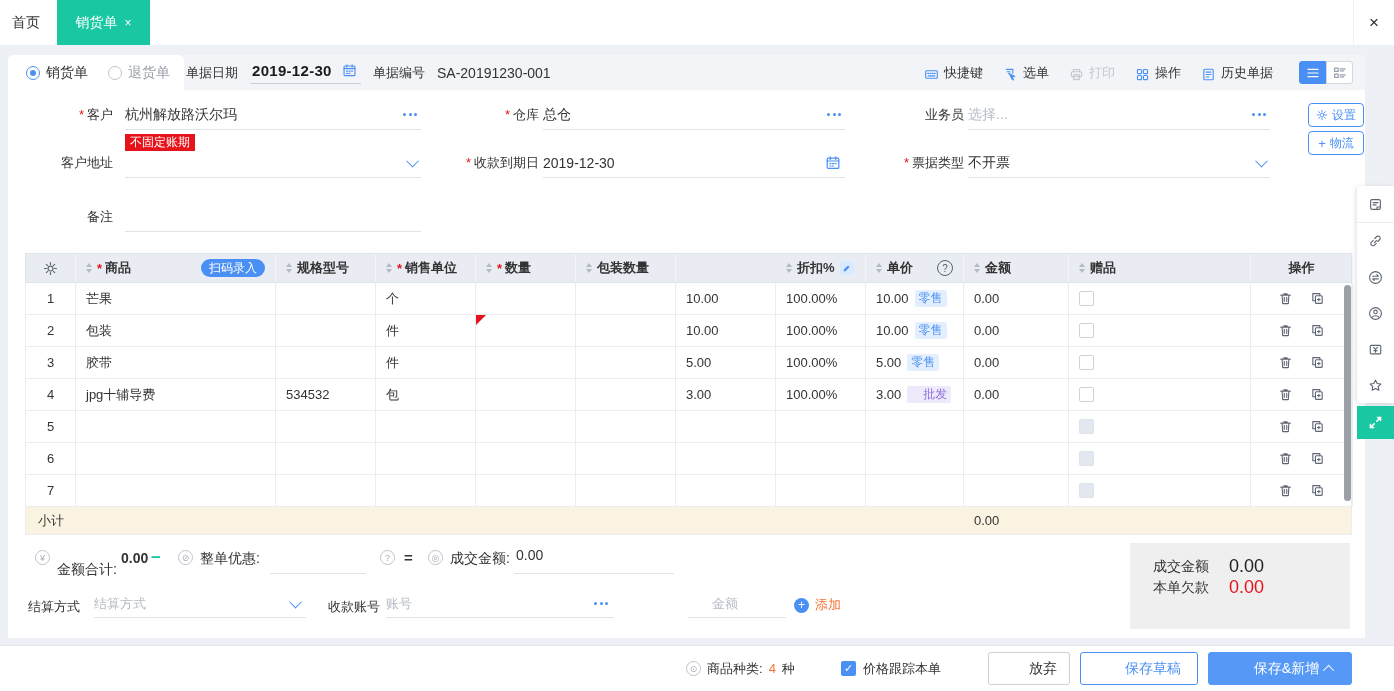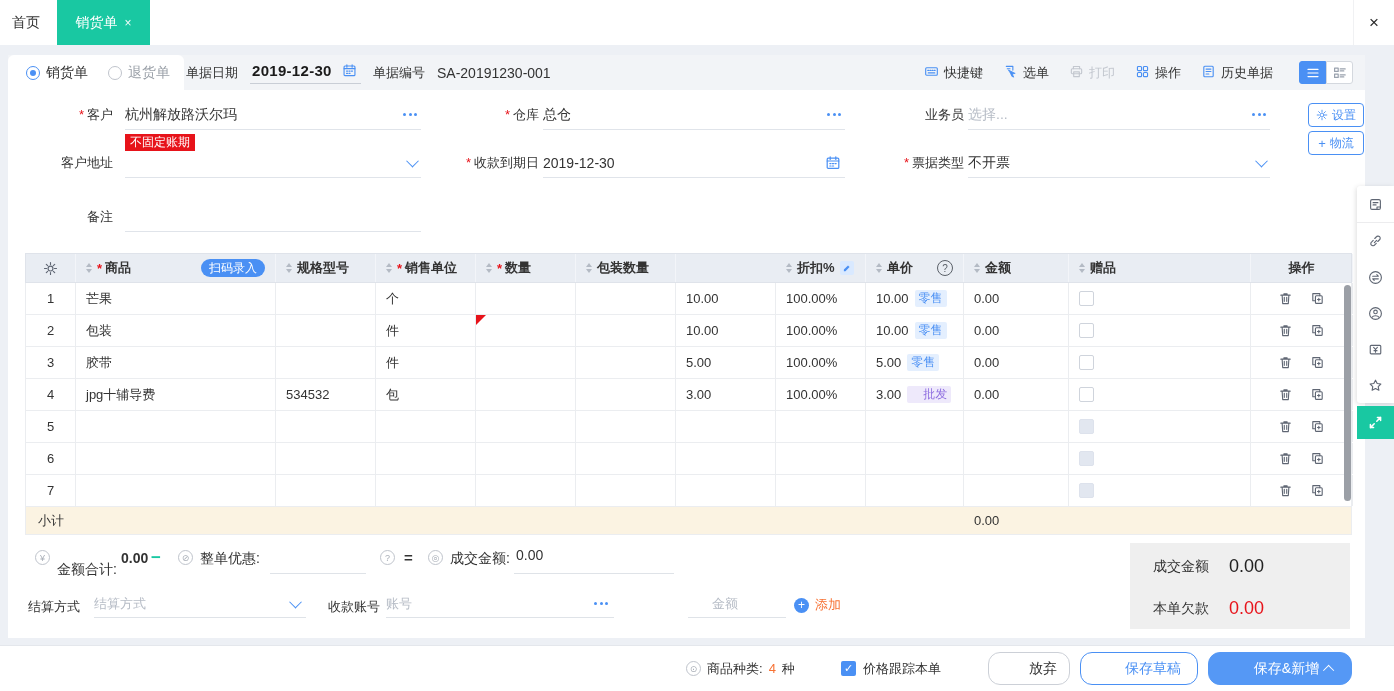--- a/index.html
+++ b/index.html
@@ -23,21 +23,21 @@
   .radio.sel{color:#333;}
   .radio.sel .dot{border-color:#4a90f4;}
   .radio.sel .dot::after{content:"";position:absolute;left:3px;top:3px;width:6px;height:6px;border-radius:50%;background:#4a90f4;}
   .radio.unsel{color:#9aa0a8;}
   .f-date{position:absolute;left:178px;top:0;height:35px;display:flex;align-items:center;font-size:13px;color:#333;}
   .f-date .uwrap{display:flex;align-items:center;gap:10px;margin-left:12px;border-bottom:1px solid #c9ced6;padding:0 4px 4px 2px;}
   .f-date .val{font-size:15px;font-weight:bold;color:#1a1a1a;letter-spacing:.3px;}
   .f-num{position:absolute;left:365px;top:0;height:35px;display:flex;align-items:center;font-size:13px;color:#333;}
   .f-num .val{margin-left:12px;font-size:14px;color:#333;}
   .strip-actions{position:absolute;right:92px;top:0;height:35px;display:flex;align-items:center;gap:20px;}
-  .sact{display:flex;align-items:flex-start;gap:5px;font-size:13px;color:#333;cursor:pointer;}
+  .sact{display:flex;align-items:flex-end;gap:5px;font-size:13px;color:#333;cursor:pointer;}
   .sact .si{color:#4a90f4;}
   .sact.disabled{color:#c3c7cf;}
   .sact.disabled .si{color:#c3c7cf;}
   .vtoggles{position:absolute;right:12px;top:6px;display:flex;}
   .vt{width:27px;height:23px;border:1px solid #d4d8de;background:#fff;display:flex;align-items:center;justify-content:center;box-sizing:border-box;}
   .vt.active{background:#4a90f4;border-color:#4a90f4;border-radius:3px 0 0 3px;}
   .vt.idle{border-radius:0 3px 3px 0;color:#99a1ad;}
 
   
   .card{position:absolute;left:8px;top:90px;width:1357px;height:548px;background:#fff;}
@@ -99,21 +99,21 @@
   .deal-row .vl{font-size:18px;color:#222;}
   .deal-row .vl.red{color:#e7131a;}
 
   
   .footer{position:absolute;left:0;bottom:0;width:1394px;height:46px;background:#fff;border-top:1px solid #e4e7ec;box-sizing:border-box;}
   .footer>*{position:absolute;}
   .species{left:686px;top:0;height:45px;display:flex;align-items:center;gap:6px;font-size:13px;color:#333;}
   .species .cnt{color:#f77234;}
   .track{left:841px;top:0;height:45px;display:flex;align-items:center;gap:7px;font-size:13px;color:#333;}
   .cbx{width:15px;height:15px;background:#4a90f4;border-radius:2px;color:#fff;font-size:11px;display:flex;align-items:center;justify-content:center;cursor:pointer;}
-  .btn{box-sizing:border-box;height:33px;border-radius:12px;font-size:14px;display:flex;align-items:center;justify-content:center;cursor:pointer;top:6px;padding-left:28px;}
+  .btn{box-sizing:border-box;height:33px;border-radius:3px;font-size:14px;display:flex;align-items:center;justify-content:center;cursor:pointer;top:6px;padding-left:28px;}
   .btn-abandon{left:988px;width:82px;background:#fff;border:1px solid #ccd0d7;color:#333;}
   .btn-draft{left:1080px;width:118px;background:#fff;border:1px solid #4a90f4;color:#4a90f4;}
   .btn-save{left:1208px;width:144px;background:#5598f5;border:1px solid #5598f5;color:#fff;gap:7px;}
   .caret-up{width:7px;height:7px;border-left:1.5px solid #fff;border-top:1.5px solid #fff;transform:rotate(45deg) translateY(2px);}
 
   
   .sidebar{position:absolute;right:0;top:186px;width:37px;background:#fff;box-shadow:-1px 1px 5px rgba(0,0,0,.13);border-radius:3px 0 0 3px;}
   .sicon{width:37px;height:36px;display:flex;align-items:center;justify-content:center;color:#5f6673;cursor:pointer;}
   .sicon.sep{border-bottom:1px solid #ececee;}
   .expand-btn{position:absolute;right:0;top:406px;width:37px;height:33px;background:#19c8a2;color:#fff;display:flex;align-items:center;justify-content:center;cursor:pointer;}
@@ -684,21 +684,21 @@
         <span class="plus-c">+</span>
         <span class="add-txt">添加</span>
       </span>
     </div>
 
     <div class="deal-panel">
       <div class="deal-row" style="top:13px;">
         <span class="lb">成交金额</span>
         <span class="vl">0.00</span>
       </div>
-      <div class="deal-row" style="top:55px;">
+      <div class="deal-row" style="top:34px;">
         <span class="lb">本单欠款</span>
         <span class="vl red">0.00</span>
       </div>
     </div>
   </div>
 
   <div class="footer">
     <div class="species">
       <span class="circ" style="position:static;">⊙</span>
       <span>商品种类:</span>

